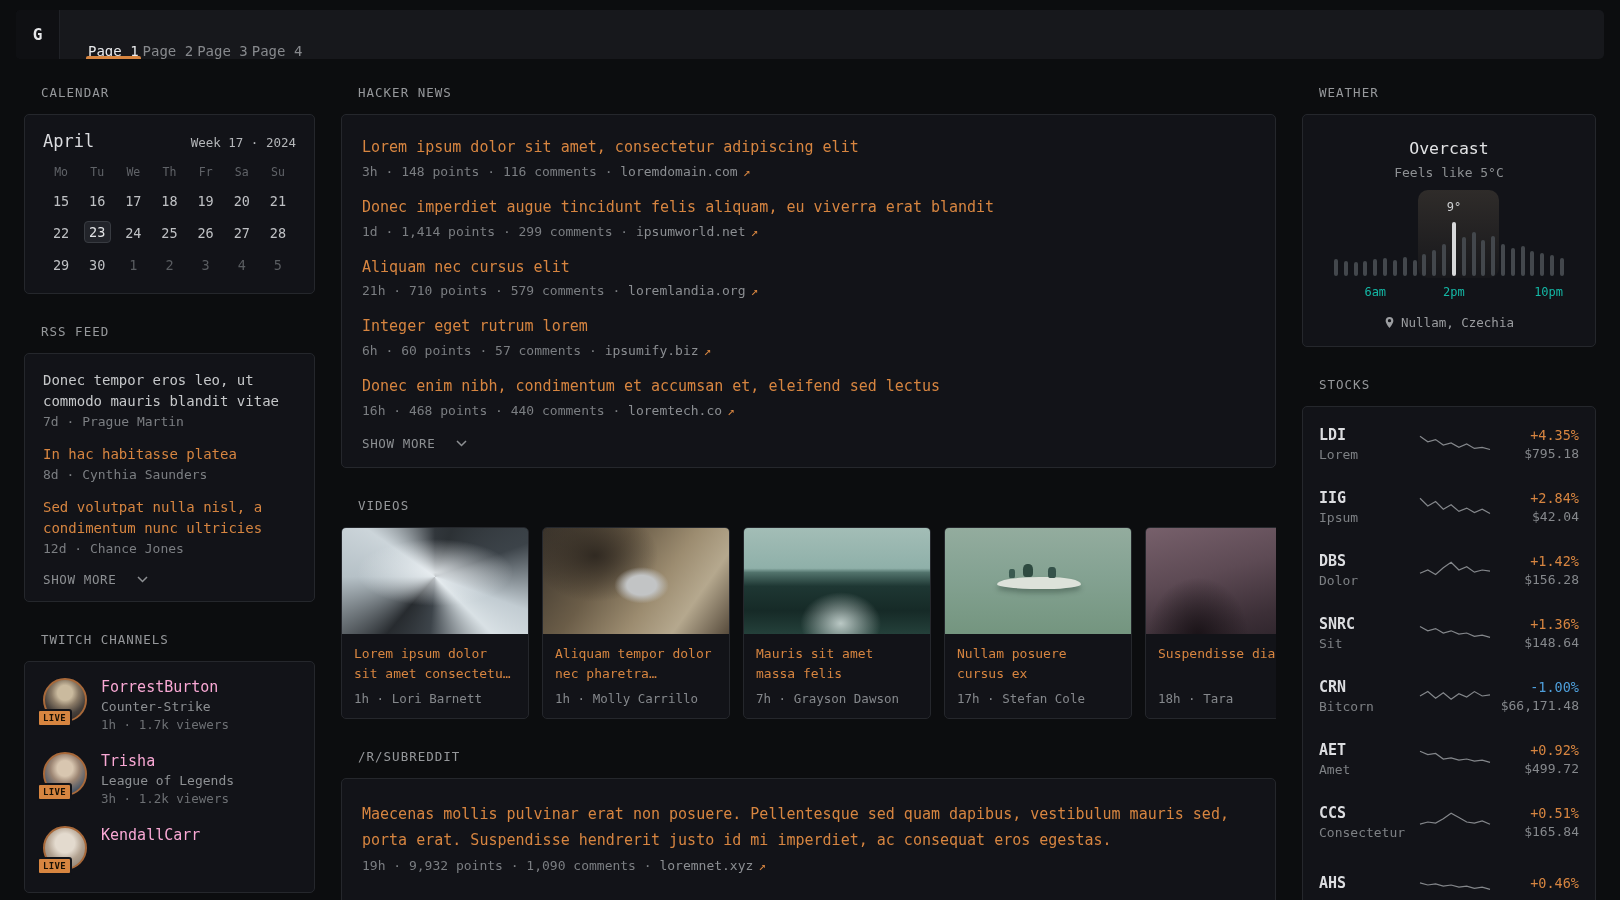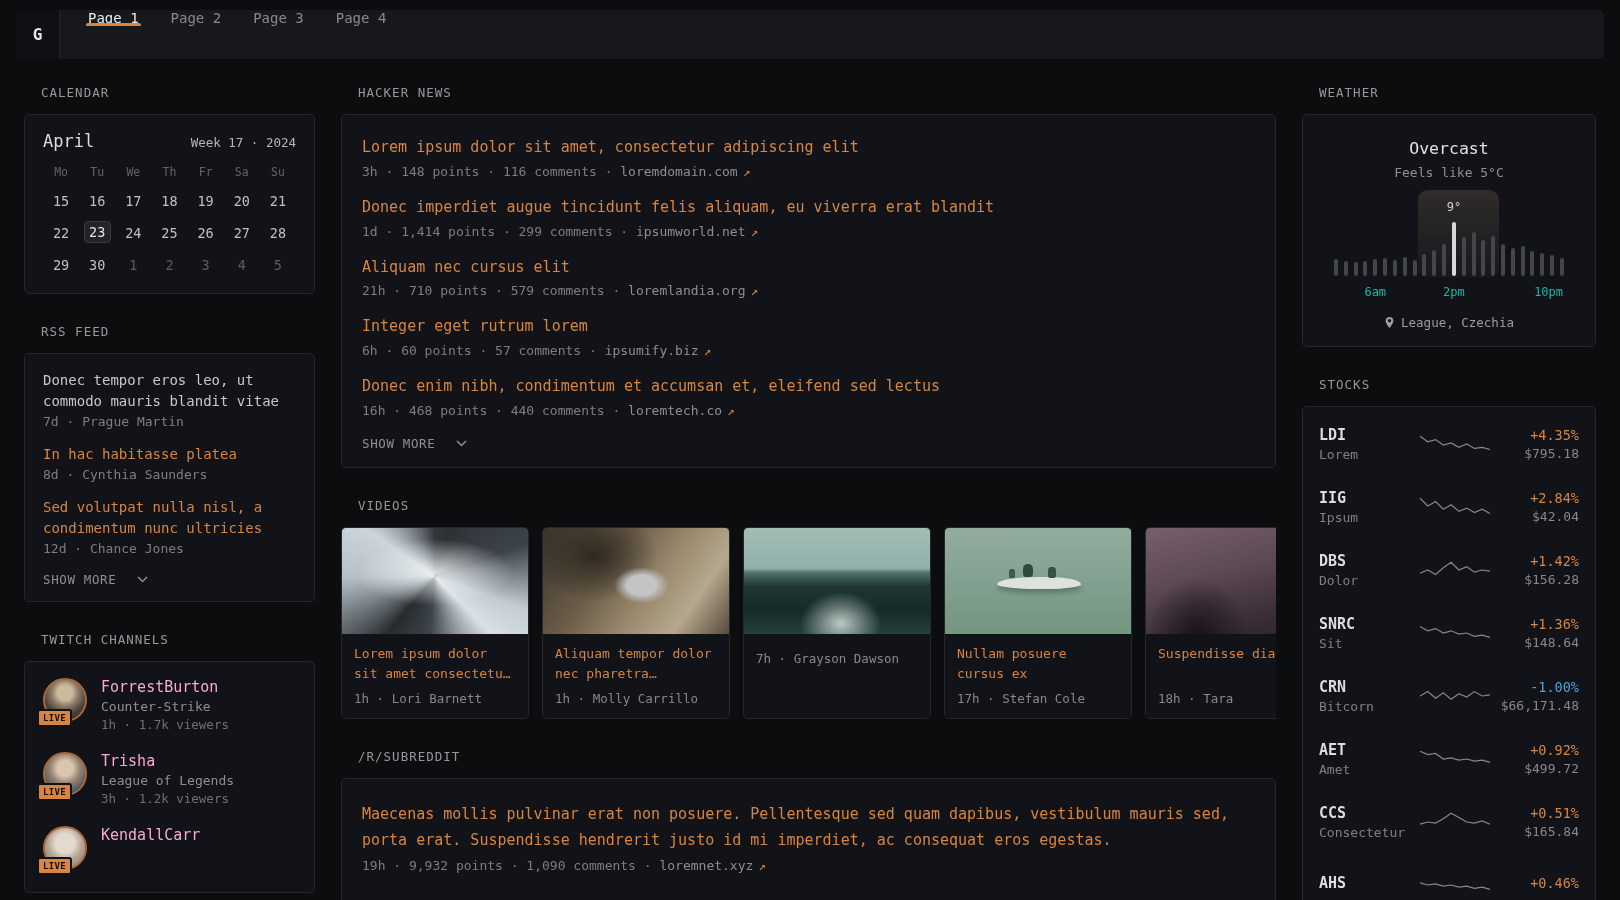--- a/index.html
+++ b/index.html
@@ -28,21 +28,21 @@
     margin:10px 16px 0;height:49px;
     background:var(--bar);border-radius:5px;
     display:flex;align-items:stretch;
   }
   .logo{
     width:44px;display:flex;align-items:center;justify-content:center;
     background:#0f1013;border-right:1px solid #202227;
     border-radius:5px 0 0 5px;
     color:#e6e7e9;font-size:16px;font-weight:bold;cursor:pointer;
   }
-  .tabs{display:flex;align-items:flex-start;gap:28px;margin-left:26px;}
+  .tabs{display:flex;align-items:flex-end;margin-left:26px;}
   .tab{
     position:relative;display:flex;align-items:center;
     background:none;border:none;padding:0 2px;cursor:pointer;
     font-family:inherit;font-size:14px;color:#87898d;
   }
   .tab.active{color:#e9eaec;}
   .tab.active::after{
     content:"";position:absolute;left:0;right:0;bottom:0;height:3px;
     background:var(--accent);border-radius:2px 2px 0 0;
   }
@@ -348,20 +348,21 @@
           <div class="video-card">
     <div class="video-thumb thumb-camera"></div>
     <div class="video-body">
       <div class="video-title">Aliquam tempor dolor nec pharetra…</div>
       <div class="video-meta">1h · Molly Carrillo</div>
     </div>
   </div>
           <div class="video-card">
     <div class="video-thumb thumb-sea"></div>
     <div class="video-body">
+      <div class="video-title">Mauris sit amet massa felis</div>
       <div class="video-meta">7h · Grayson Dawson</div>
     </div>
   </div>
           <div class="video-card">
     <div class="video-thumb thumb-canoe"></div>
     <div class="video-body">
       <div class="video-title">Nullam posuere cursus ex</div>
       <div class="video-meta">17h · Stefan Cole</div>
     </div>
   </div>
@@ -428,21 +429,21 @@
           </div>
         <div class="weather-hours">
             <div class="hour-label" style="left: 18.75%;">6am</div>
             <div class="hour-label" style="left: 52.0833%;">2pm</div>
             <div class="hour-label" style="left: 85.4167%; margin-left: 16px;">10pm</div>
           </div>
         <div class="weather-loc">
           <svg width="11" height="13" viewBox="0 0 12 14">
               <path d="M6 1a4.2 4.2 0 0 0-4.2 4.2C1.8 8.4 6 13 6 13s4.2-4.6 4.2-7.8A4.2 4.2 0 0 0 6 1zm0 5.8a1.8 1.8 0 1 1 0-3.6 1.8 1.8 0 0 1 0 3.6z" fill="#9b9da0"></path>
             </svg>
-          <span>League, Czechia</span>
+          <span>Nullam, Czechia</span>
         </div>
       </div>
     </section>
 
     <section>
       <h2 class="sec-title">STOCKS</h2>
       <div class="card stocks-card">
         <div>
             <div class="stock-row up">
     <div class="stock-left">

